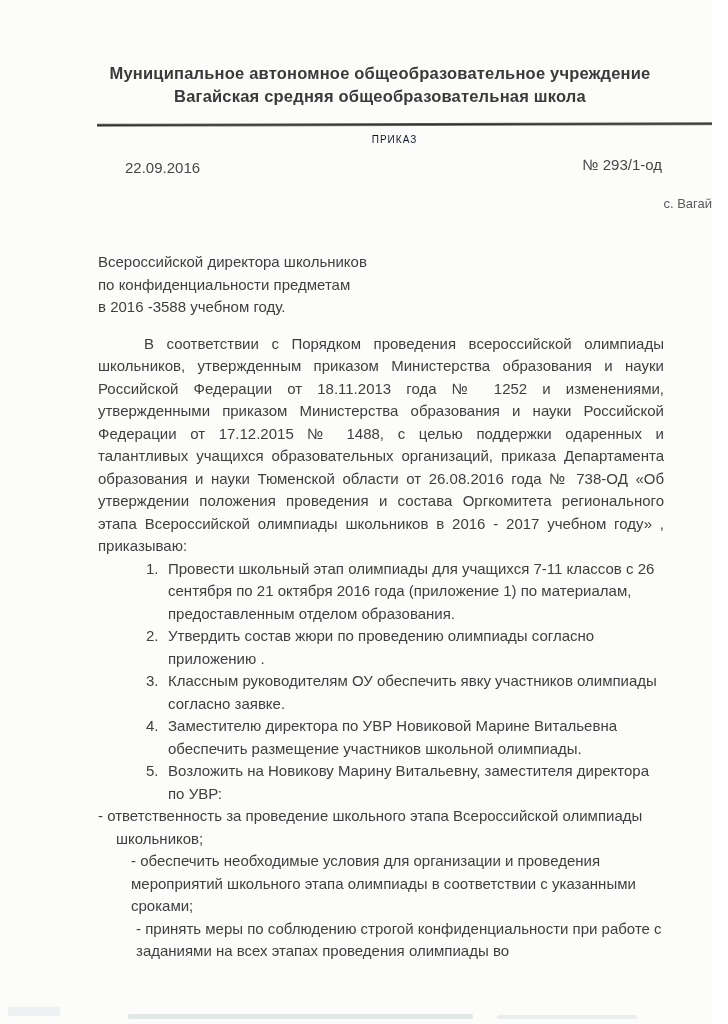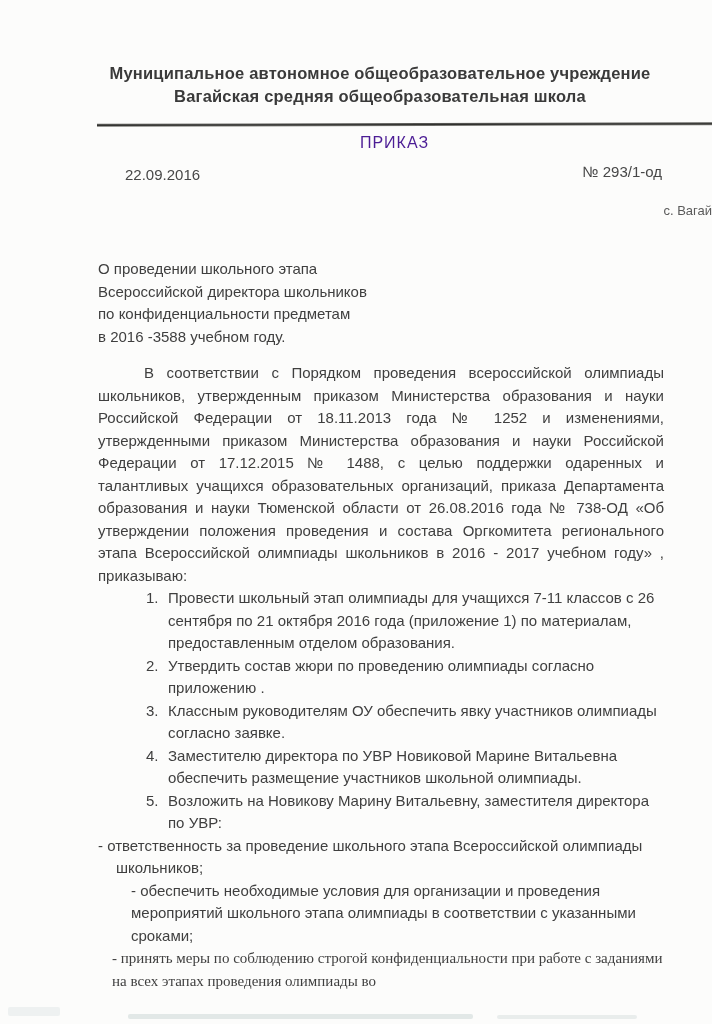--- a/index.html
+++ b/index.html
@@ -27,23 +27,23 @@
   }
   .rule {
     margin: 15px 0 0 97px;
     height: 3px;
     background: linear-gradient(to bottom, #6a6a66, #2f2f2d 55%, #8a8a85);
     transform: rotate(-0.15deg);
   }
   .doctype {
     margin: 8px 20px 0 97px;
     text-align: center;
-    font-size: 16px;
+    font-size: 10px;
     letter-spacing: 1px;
-    color: #4c1d95;
+    color: #0f172a;
   }
   .meta-row {
     position: relative;
     height: 20px;
     margin-top: 14px;
     font-size: 15px;
     color: #474747;
   }
   .meta-date { position: absolute; left: 125px; top: 0; }
   .meta-number { position: absolute; right: 50px; top: -3px; }
@@ -71,21 +71,21 @@
     display: flex;
     margin-left: 48px;
   }
   .order .num { flex: none; width: 22px; }
   .order .txt { flex: 1; }
   .sub-item-1 {
     padding-left: 18px;
     text-indent: -18px;
   }
   .sub-item-2 { margin-left: 33px; }
-  .sub-item-3 { margin-left: 14px; font-family: Liberation Serif, serif; }
+  .sub-item-3 { margin-left: 38px; }
   .streak {
     position: absolute;
     border-radius: 2px;
   }
   .streak-a { left: 128px; top: 1014px; width: 345px; height: 5px; background: #e2e8e7; }
   .streak-b { left: 497px; top: 1015px; width: 140px; height: 4px; background: #e9edec; }
   .streak-c { left: 8px;  top: 1007px; width: 52px;  height: 9px; background: #eef1f1; }
 </style>
 </head>
 <body>
@@ -104,21 +104,20 @@
   <div class="meta-row">
     <span class="meta-date">22.09.2016</span>
     <span class="meta-number">№ 293/1-од</span>
   </div>
 
   <div class="place">с. Вагай</div>
 
   <div class="content">
 
     <div class="subject">
-      <div>О проведении школьного этапа</div>
       <div>Всероссийской директора школьников</div>
       <div>по конфиденциальности предметам</div>
       <div>в 2016 -3588 учебном году.</div>
     </div>
 
     <p class="preamble">В соответствии с Порядком проведения всероссийской олимпиады школьников, утвержденным приказом Министерства образования и науки Российской Федерации от 18.11.2013 года № 1252 и изменениями, утвержденными приказом Министерства образования и науки Российской Федерации от 17.12.2015 № 1488, с целью поддержки одаренных и талантливых учащихся образовательных организаций, приказа Департамента образования и науки Тюменской области от 26.08.2016 года № 738-ОД «Об утверждении положения проведения и состава Оргкомитета регионального этапа Всероссийской олимпиады школьников в 2016 - 2017 учебном году» , приказываю:</p>
 
     <div class="orders">
       <div class="order">
         <span class="num">1.</span>

